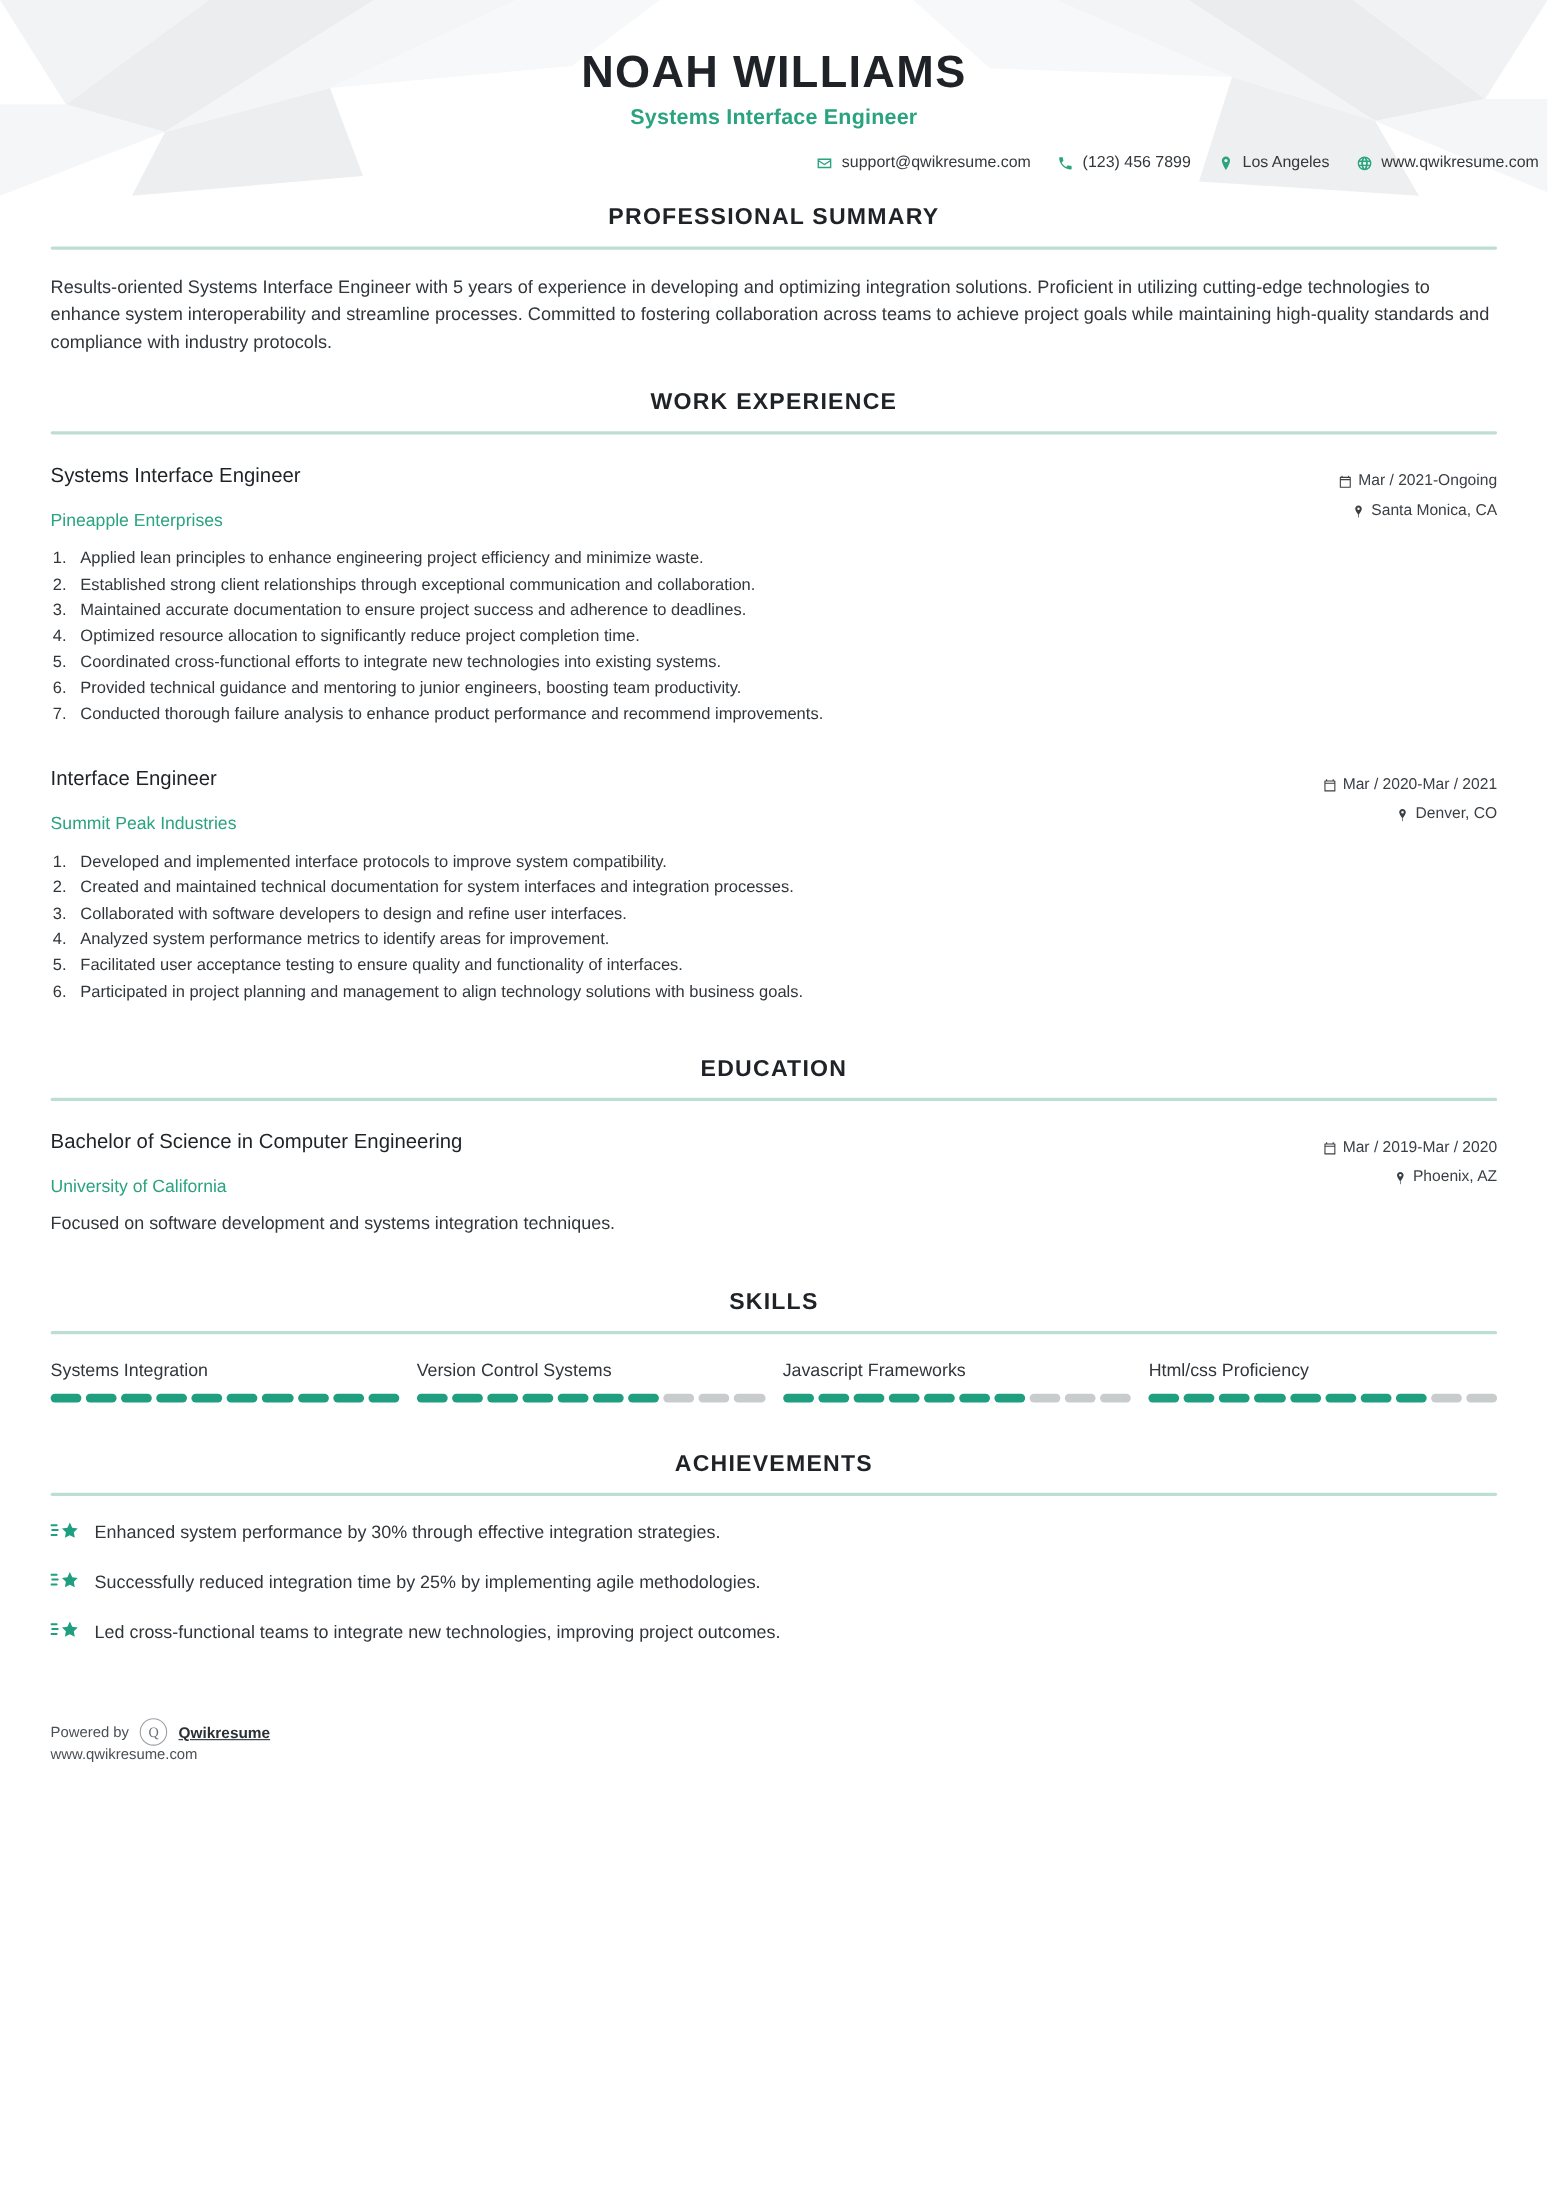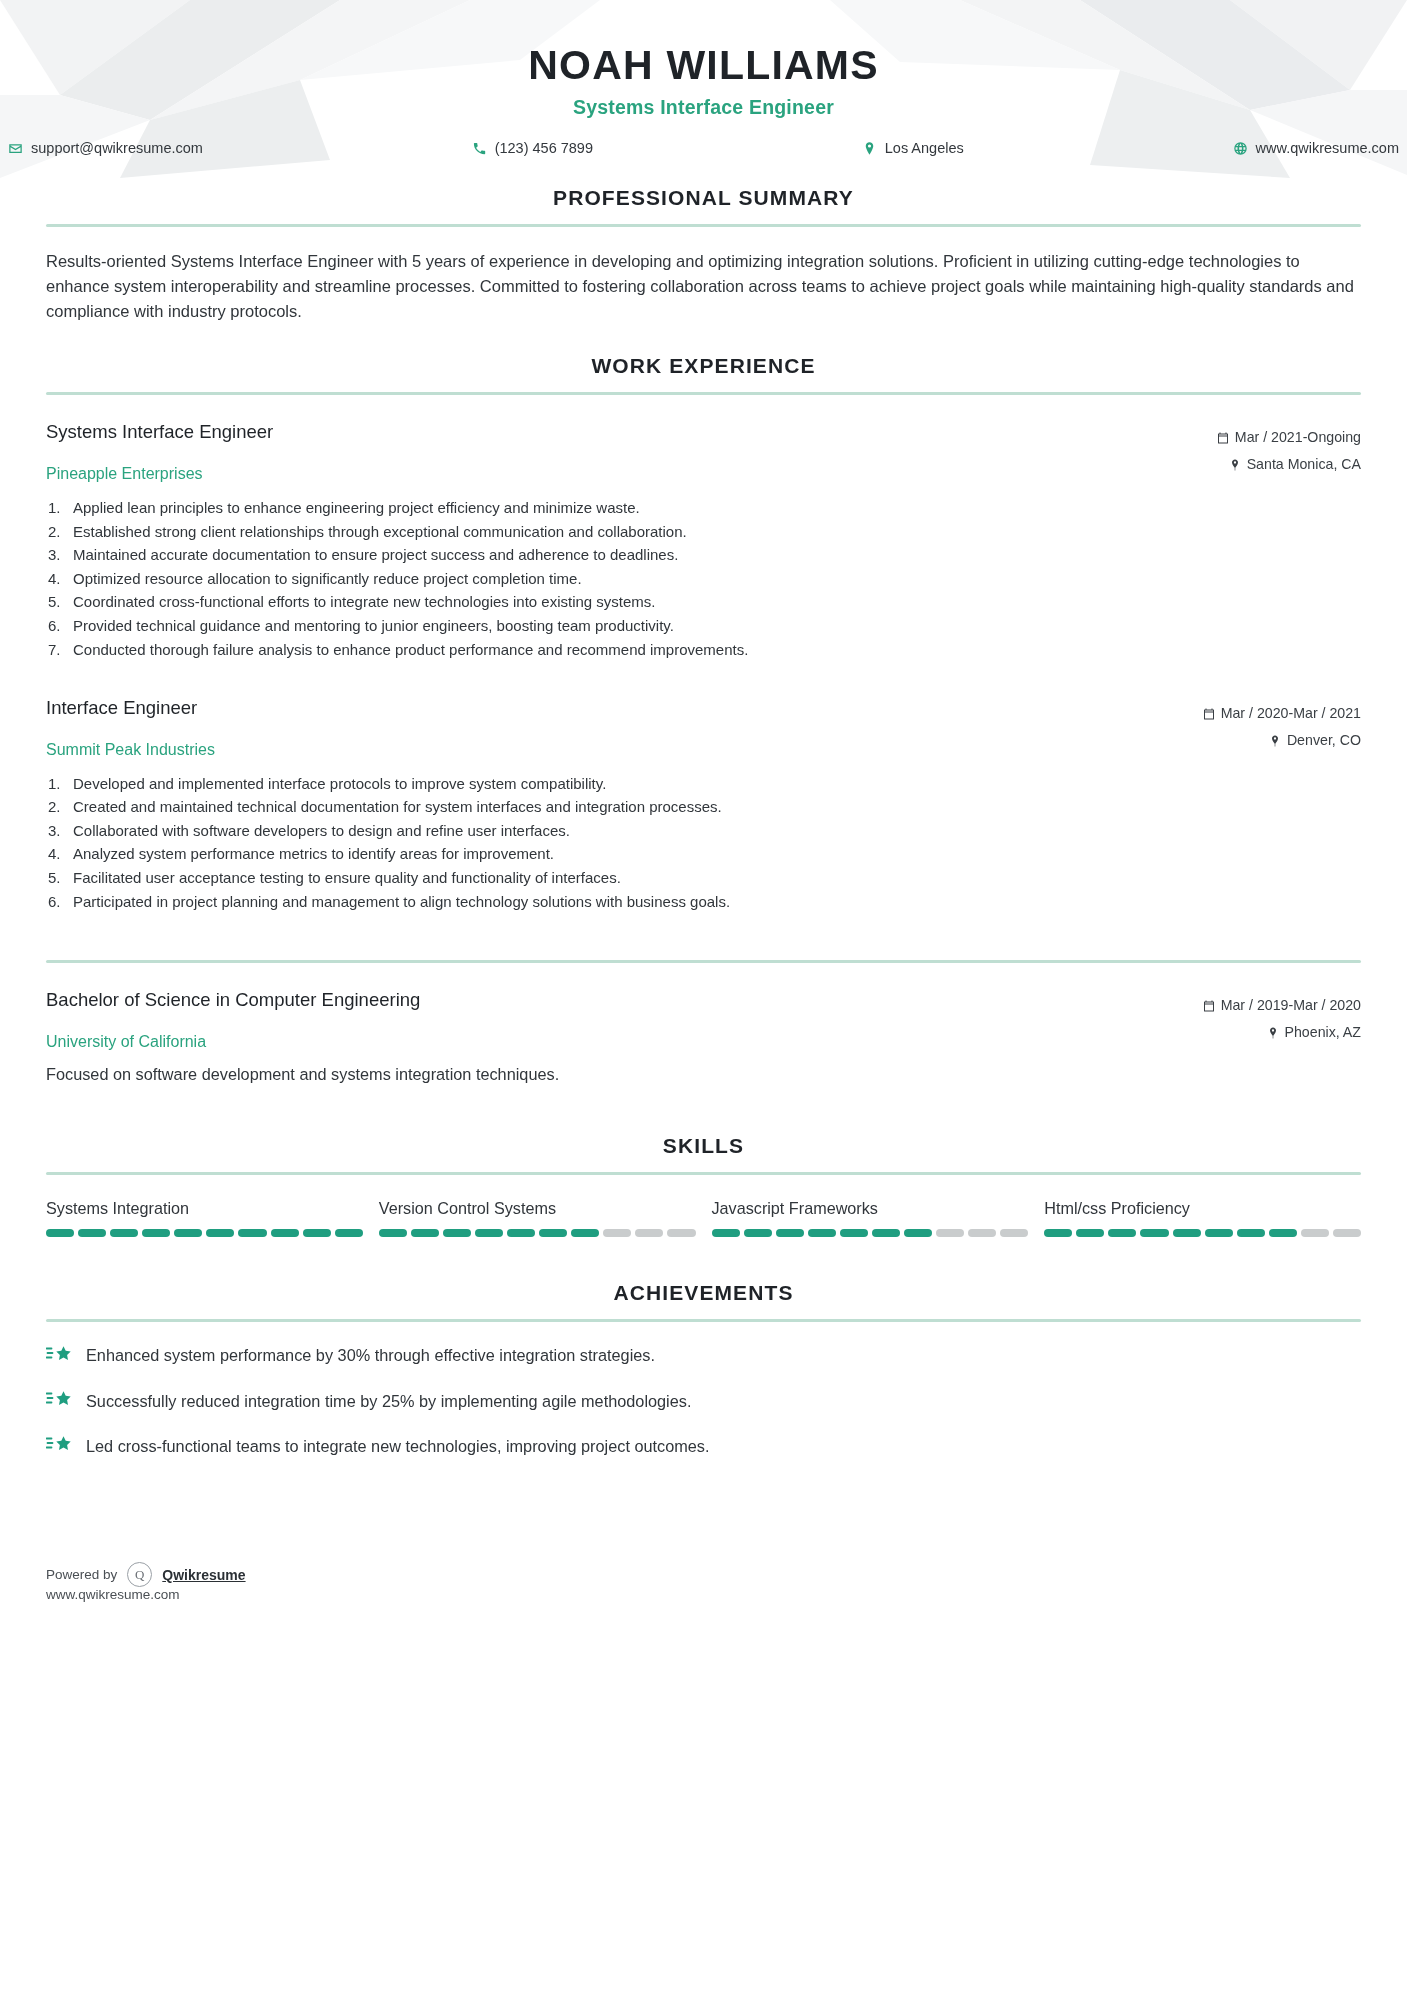--- a/index.html
+++ b/index.html
@@ -21,21 +21,21 @@
   .name {
     font-size:41px; font-weight:bold; letter-spacing:1.2px;
     color:#1f2328; line-height:1.15;
   }
   .role {
     font-size:19.5px; font-weight:bold; color:#2aa37f;
     margin-top:7px; letter-spacing:.2px;
   }
   .contact {
     margin-top:21px;
-    display:flex; justify-content:space-between; align-items:center;
+    display:flex; justify-content:flex-end; align-items:center;
     gap:8px; font-size:14.5px; color:#33383d;
   }
   .contact .citem { display:flex; align-items:center; gap:8px; padding:0 8px; }
   .contact .ico { display:inline-flex; width:15px; height:15px; color:#2aa37f; }
   .contact .ico svg { width:15px; height:15px; fill:currentColor; }
 
   
   .content { position:relative; z-index:2; padding:0 46px; }
   .sec { margin-top:30px; }
   .sec-title {
@@ -255,20 +255,21 @@
           <li>Created and maintained technical documentation for system interfaces and integration processes.</li>
           <li>Collaborated with software developers to design and refine user interfaces.</li>
           <li>Analyzed system performance metrics to identify areas for improvement.</li>
           <li>Facilitated user acceptance testing to ensure quality and functionality of interfaces.</li>
           <li>Participated in project planning and management to align technology solutions with business goals.</li>
         </ol>
       </div>
     </div>
 
     <div class="sec" style="margin-top:48px;">
+      <div class="sec-title">EDUCATION</div>
       <div class="sec-rule"></div>
 
       <div class="entry">
         <div class="entry-top">
           <div class="entry-left">
             <div class="entry-title">Bachelor of Science in Computer Engineering</div>
             <div class="entry-org">University of California</div>
           </div>
           <div class="entry-right">
             <div class="meta-line">

